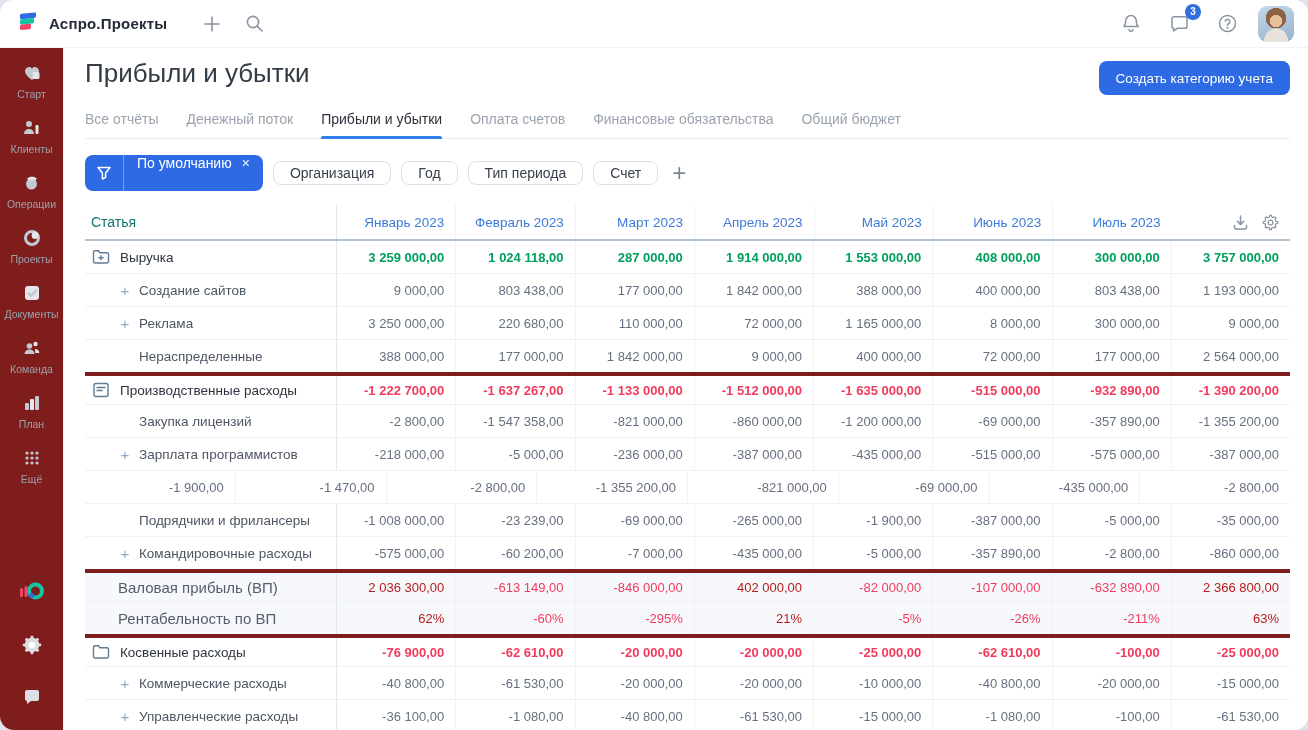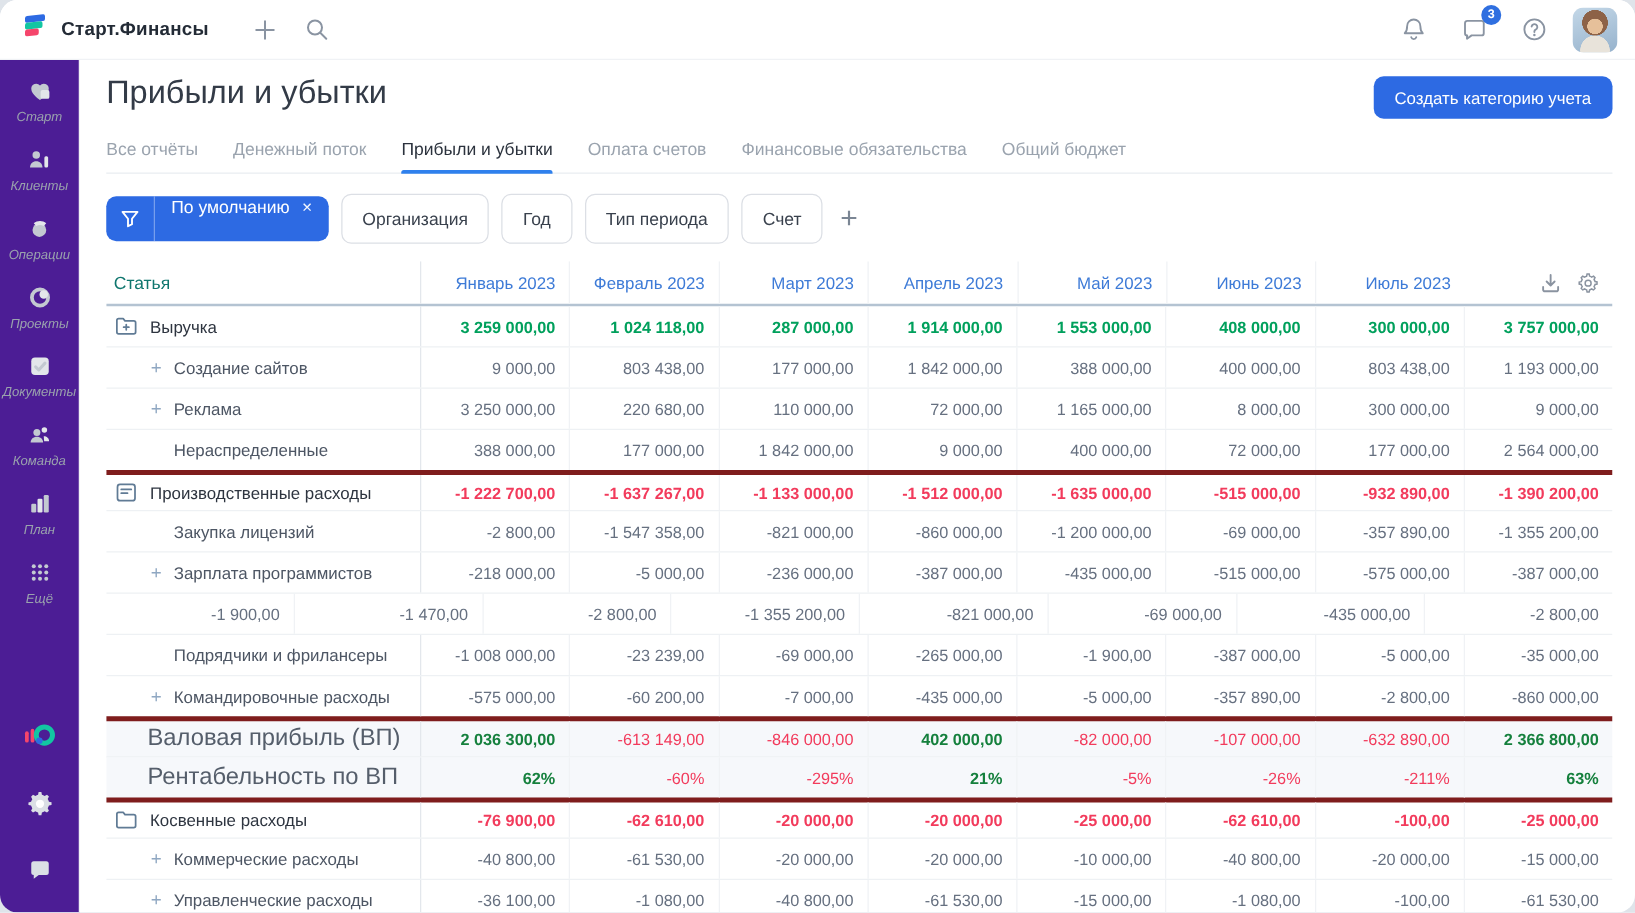--- a/index.html
+++ b/index.html
@@ -19,21 +19,21 @@
   .avatar { width:36px; height:36px; border-radius:9px; cursor:pointer;
     background:
       radial-gradient(circle at 50% 95%, #e8e3da 0 30%, transparent 31%),
       radial-gradient(circle at 50% 42%, #e6c09a 0 22%, transparent 23%),
       radial-gradient(circle at 50% 34%, #8d6247 0 34%, transparent 35%),
       linear-gradient(160deg,#c4d8e8,#96b2cc); }
 
   .body-row { flex:1; display:flex; min-height:0; }
 
   
-  .sidebar { width:64px; flex:0 0 64px; border-right:1px solid #f0f2f5; display:flex; flex-direction:column; align-items:center; padding-top:14px; background:#4c1d95;font-style:italic; }
+  .sidebar { width:64px; flex:0 0 64px; border-right:1px solid #f0f2f5; display:flex; flex-direction:column; align-items:center; padding-top:14px; background:#7f1d1d; }
   .snav { width:60px; display:flex; flex-direction:column; align-items:center; gap:4px; margin-bottom:17px; cursor:pointer; }
   .snav svg { display:block; }
   .snav-label { font-size:10.5px; color:#9aa2ad; }
   .sidebar-bottom { margin-top:auto; display:flex; flex-direction:column; align-items:center; gap:26px; padding-bottom:18px; }
   .sb-ic { cursor:pointer; }
 
   
   .content { flex:1; display:flex; flex-direction:column; min-width:0; padding:10px 18px 0 21px; }
   .page-head { display:flex; align-items:flex-start; justify-content:space-between; }
   .page-title { font-size:26px; font-weight:500; color:#333b47; }
@@ -44,21 +44,21 @@
   .tab.active { color:#2b323d; font-weight:500; }
   .tab.active::after { content:""; position:absolute; left:0; right:0; bottom:-1px; height:3px; background:#2f80ed; border-radius:2px 2px 0 0; }
 
   
   .filters { display:flex; align-items:center; gap:10px; margin:16px 0 14px; }
   .chip-active { display:flex; align-items:flex-start; height:36px; background:#2d6ae3; border-radius:8px; color:#fff; cursor:pointer; overflow:hidden; }
   .chip-active .funnel { width:38px; height:100%; display:flex; align-items:center; justify-content:center; }
   .chip-active .vdiv { width:1px; height:100%; background:rgba(255,255,255,.35); }
   .chip-active .lbl { padding:0 8px 0 13px; font-size:14px; }
   .chip-active .clear { padding:0 13px 0 2px; font-size:14px; opacity:.95; }
-  .chip { height:40px; display:flex; align-items:center; padding:0 16px; border:1px solid #dcdfe5; border-radius:8px; background:#fff; font-size:14px; color:#39414d; cursor:pointer; white-space:nowrap; }
+  .chip { height:24px; display:flex; align-items:center; padding:0 16px; border:1px solid #dcdfe5; border-radius:8px; background:#fff; font-size:14px; color:#39414d; cursor:pointer; white-space:nowrap; }
   .chip-add { margin-left:4px; color:#7b8694; font-size:24px; font-weight:300; cursor:pointer; line-height:1; }
 
   
   .tbl { flex:1; min-height:0; overflow:hidden; }
   .trow { display:flex; height:33px; align-items:stretch; }
   .thead { height:36px; border-bottom:2px solid #b4c3d2; }
   .cell { display:flex; align-items:center; white-space:nowrap; }
   .c-article { width:252px; flex:0 0 252px; padding-left:6px; border-right:1px solid #e3e7ec; }
   .c-val { flex:1; justify-content:flex-end; padding-right:11px; font-size:13px; color:#667080; }
   .c-val + .c-val { border-left:1px solid #f0f2f5; }
@@ -66,44 +66,44 @@
   .thead .c-val { font-size:13.5px; color:#3e7bd7; cursor:pointer; }
   .thead .c-tools { justify-content:flex-end; gap:13px; border-left:none; }
   .tool-ic { cursor:pointer; display:flex; }
 
   .trow.r-item, .trow.r-section, .trow.r-summary { border-bottom:1px solid #eef1f4; }
   .trow.boundary { border-top:4px solid #7f1d1d; margin-top:-1px; }
   .r-section .c-article { gap:9px; color:#2e3540; font-size:13.5px; cursor:pointer; }
   .r-item .c-article { padding-left:33px; gap:7px; color:#4d5664; font-size:13.5px; }
   .r-item .c-article.no-plus { padding-left:54px; }
   .r-summary { background:#f6f8fb; }
-  .r-summary .c-article { padding-left:33px; color:#555e6b; font-size:19px; }
+  .r-summary .c-article { padding-left:33px; color:#555e6b; font-size:15px; }
   .plus-sign { color:#8fa7c2; font-size:15px; width:14px; text-align:center; cursor:pointer; }
   .v-green { color:#00a05c; font-weight:700; }
   .v-red { color:#f23b5c; font-weight:700; }
-  .v-green-soft { color:#15803d; font-weight:700; }
+  .v-green-soft { color:#b91c1c; font-weight:400; }
   .v-red-soft { color:#f23b5c; font-weight:400; }
 </style>
 </head>
 <body>
 
 <div class="app">
 
   <header class="topbar">
     <div class="brand">
       <span>
         <svg width="21" height="22" viewBox="0 0 21 22">
             <g transform="skewY(-6)">
           <rect x="2" y="3.2" width="16" height="5.4" rx="1.6" fill="#2d6ae3"></rect>
           <rect x="2" y="8.6" width="14" height="5.4" rx="1.6" fill="#12c6a2"></rect>
           <rect x="2" y="14" width="11" height="5.4" rx="1.6" fill="#f5456b"></rect>
         </g>
           </svg>
       </span>
-      <span class="brand-name">Старт.Финансы</span>
+      <span class="brand-name">Аспро.Проекты</span>
     </div>
     <span class="tb-ic tb-plus">
       <svg width="20" height="20" viewBox="0 0 20 20">
           <path d="M10 3v14M3 10h14" stroke="#8a94a2" stroke-width="1.6" stroke-linecap="round"></path>
         </svg>
     </span>
     <span class="tb-ic tb-search">
       <svg width="19" height="19" viewBox="0 0 19 19">
           <circle cx="8" cy="8" r="5.6" fill="none" stroke="#8a94a2" stroke-width="1.6"></circle>
           <path d="M12.4 12.4 17 17" stroke="#8a94a2" stroke-width="1.6" stroke-linecap="round"></path>

